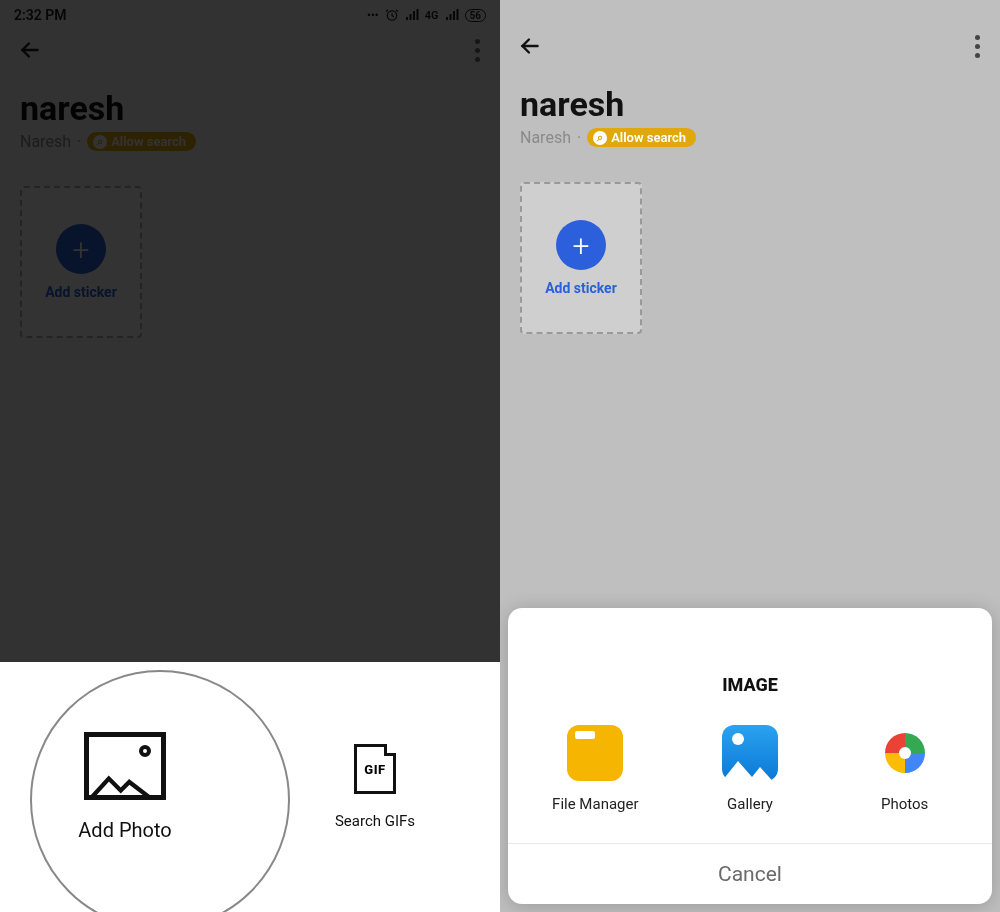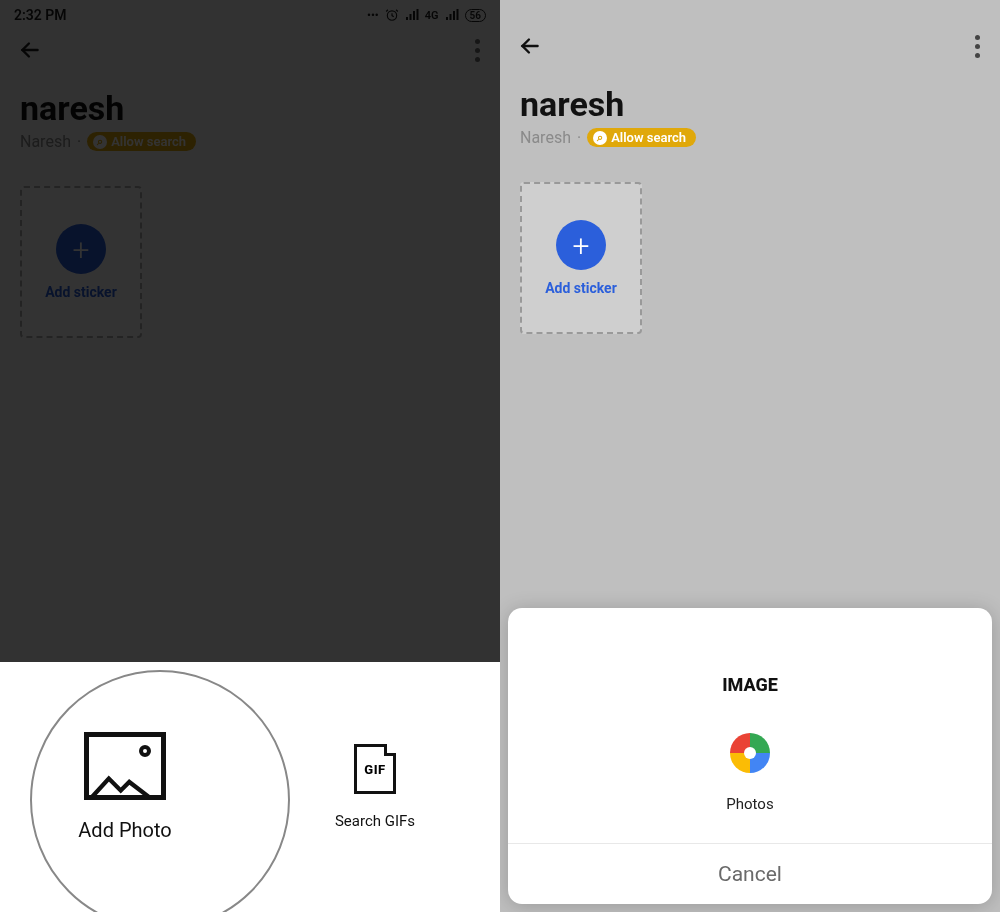--- a/index.html
+++ b/index.html
@@ -186,20 +186,35 @@
 
     <div class="tile">
       <div class="plus-circle">+</div>
       <div class="tile-label">Add sticker</div>
     </div>
 
     <div class="sheet-right">
       <div class="title">IMAGE</div>
       <div class="apps">
         <div class="app">
+          <div class="app-ico fm-ico">
+            <div class="notch"></div>
+          </div>
+          <div class="app-label">File Manager</div>
+        </div>
+        <div class="app">
+          <div class="app-ico gal-ico">
+            <div class="sun2"></div>
+            <svg class="mtn2" viewBox="0 0 56 24">
+                <polygon points="0,24 16,4 30,20 38,10 56,30 56,24" fill="#ffffff"></polygon>
+              </svg>
+          </div>
+          <div class="app-label">Gallery</div>
+        </div>
+        <div class="app">
           <div class="app-ico photos-ico">
             <svg width="48" height="48" viewBox="0 0 48 48">
               <path d="M24 24 L24 4 A20 20 0 0 1 44 24 Z" fill="#34a853"></path>
               <path d="M24 24 L44 24 A20 20 0 0 1 24 44 Z" fill="#4285f4"></path>
               <path d="M24 24 L24 44 A20 20 0 0 1 4 24 Z" fill="#fbbc05"></path>
               <path d="M24 24 L4 24 A20 20 0 0 1 24 4 Z" fill="#ea4335"></path>
               <circle cx="24" cy="24" r="6" fill="#fff"></circle>
             </svg>
           </div>
           <div class="app-label">Photos</div>

